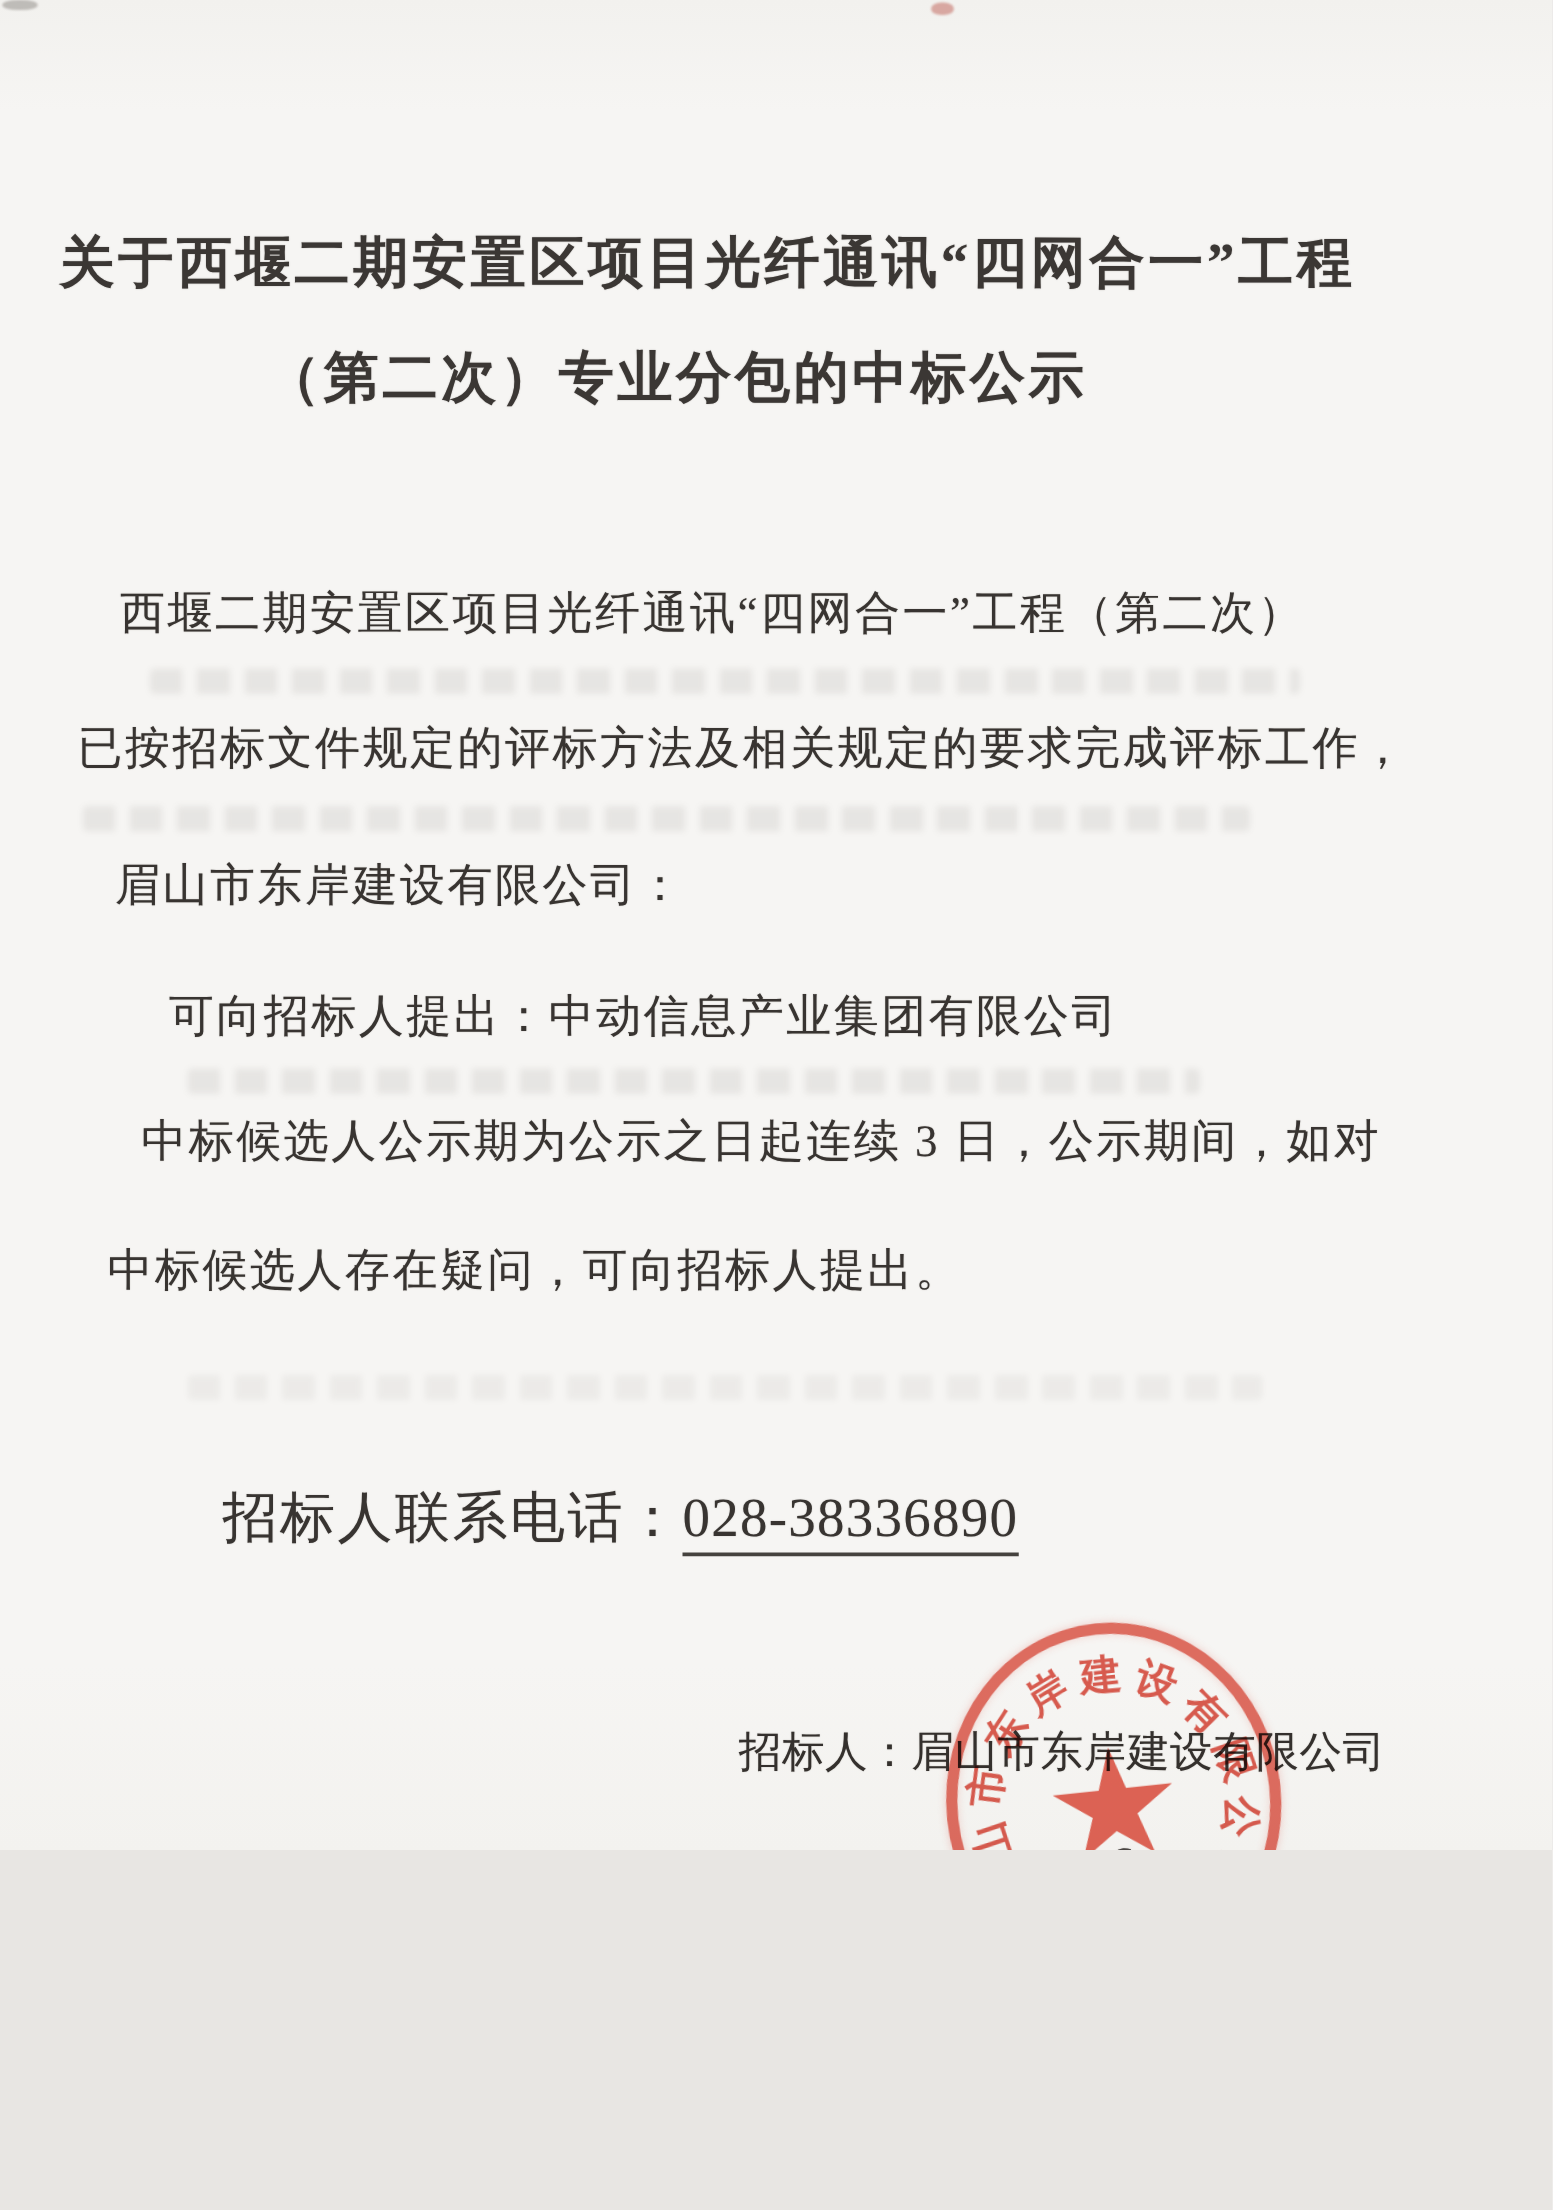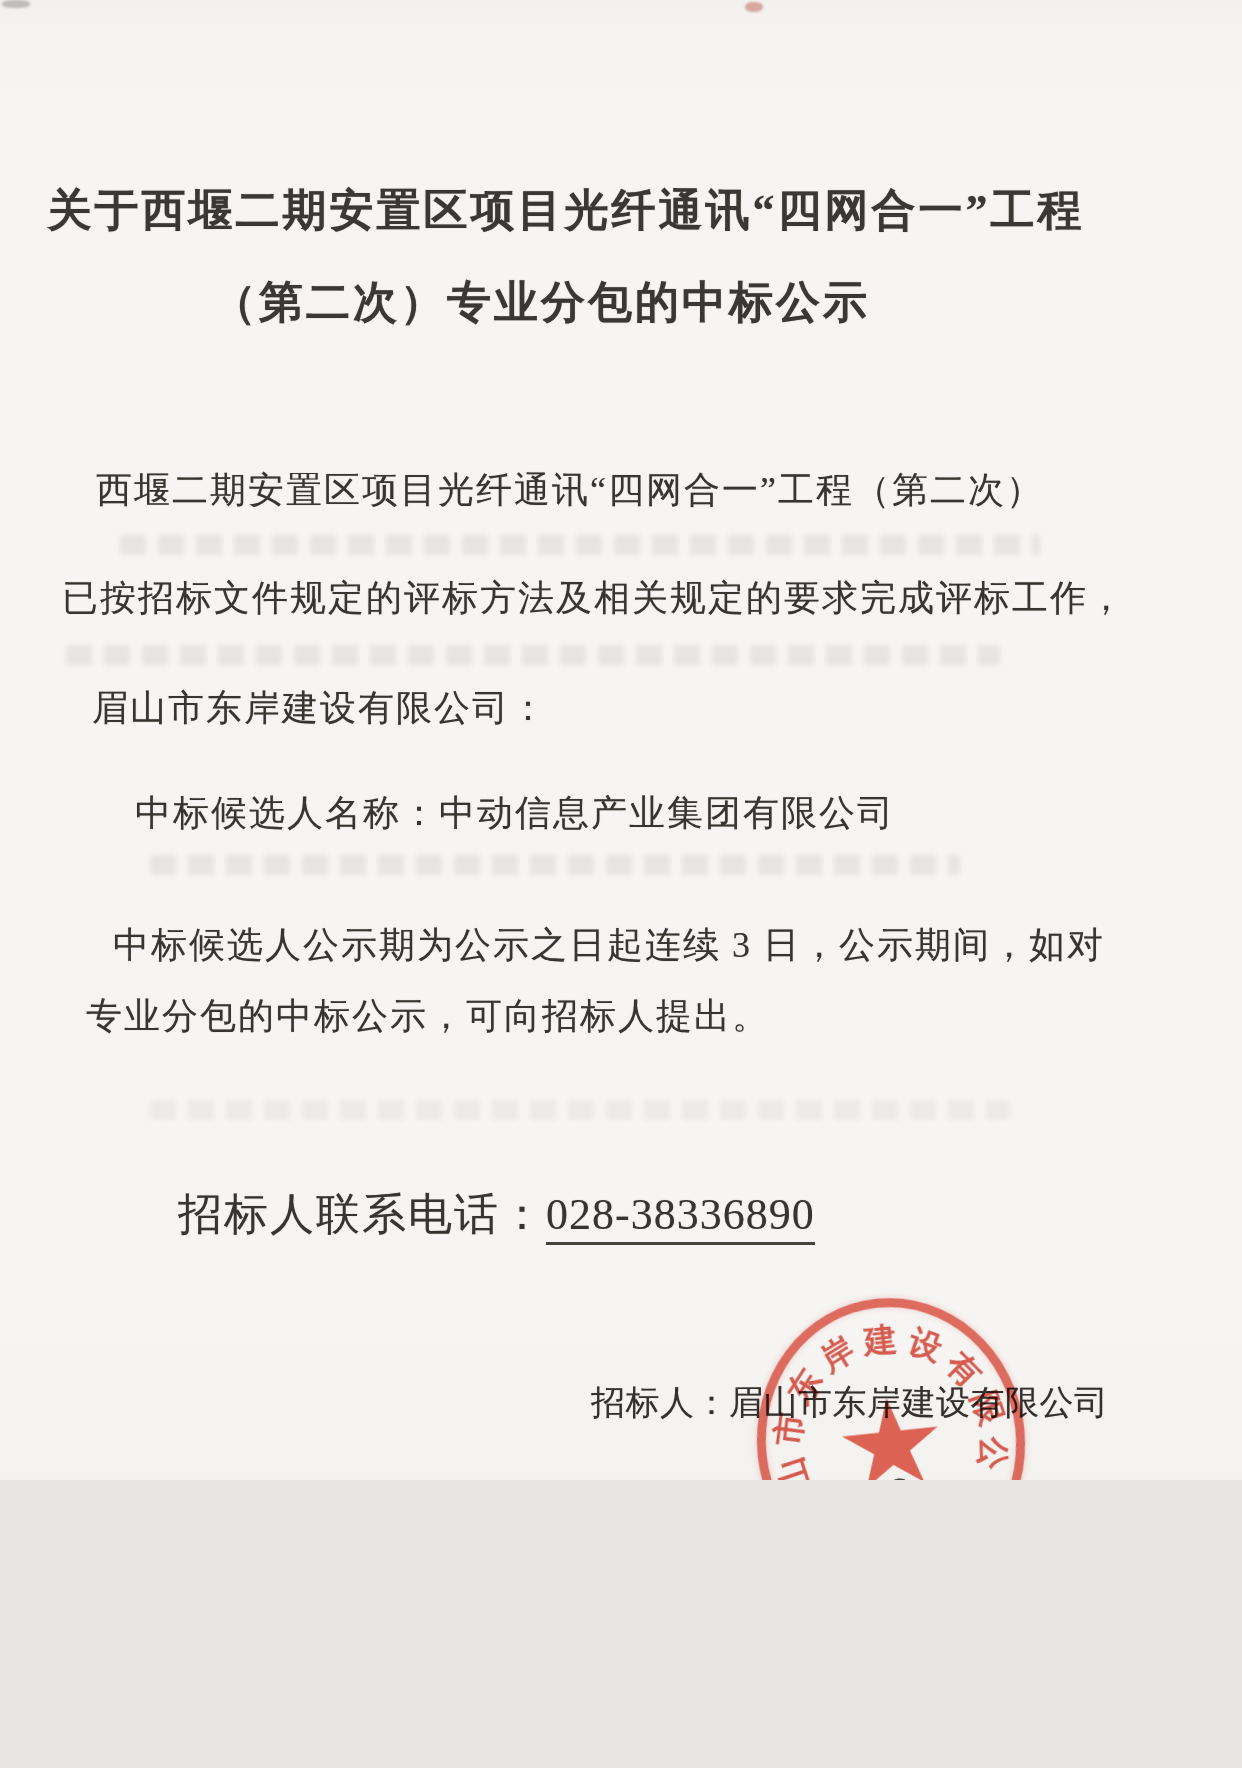--- a/index.html
+++ b/index.html
@@ -78,23 +78,23 @@
 <body>
 
 <div class="page">
 
   <div class="line title" style="top:186px;transform:translateX(-55px);">关于西堰二期安置区项目光纤通讯“四网合一”工程</div>
   <div class="line title" style="top:278px;transform:translateX(-80px);">（第二次）专业分包的中标公示</div>
 
   <div class="line body-text" style="top:470px;left:96px;">西堰二期安置区项目光纤通讯“四网合一”工程（第二次）</div>
   <div class="line body-text" style="top:578px;left:62px;">已按招标文件规定的评标方法及相关规定的要求完成评标工作，</div>
   <div class="line body-text" style="top:688px;left:92px;">眉山市东岸建设有限公司：</div>
-  <div class="line body-text" style="top:793px;left:135px;">中标候选人名称：中动信息产业集团有限公司</div>
-  <div class="line body-text" style="top:893px;left:113px;margin-top:32px;">中标候选人公示期为公示之日起连续 3 日，公示期间，如对</div>
-  <div class="line body-text" style="top:996px;left:86px;">专业分包的中标公示，可向招标人提出。</div>
+  <div class="line body-text" style="top:793px;left:135px;">可向招标人提出：中动信息产业集团有限公司</div>
+  <div class="line body-text" style="top:893px;left:113px;">中标候选人公示期为公示之日起连续 3 日，公示期间，如对</div>
+  <div class="line body-text" style="top:996px;left:86px;">中标候选人存在疑问，可向招标人提出。</div>
 
   <div class="line body-text" style="top:1190px;left:178px;font-size:44px;">
     <span>招标人联系电话：</span><span class="phone-number">028-38336890</span>
   </div>
 
   <div class="ghost" style="top:535px;left:120px;width:920px;"></div>
   <div class="ghost" style="top:645px;left:66px;width:934px;"></div>
   <div class="ghost" style="top:855px;left:150px;width:810px;"></div>
   <div class="ghost" style="top:1100px;left:150px;width:860px;opacity:.32;"></div>
 

